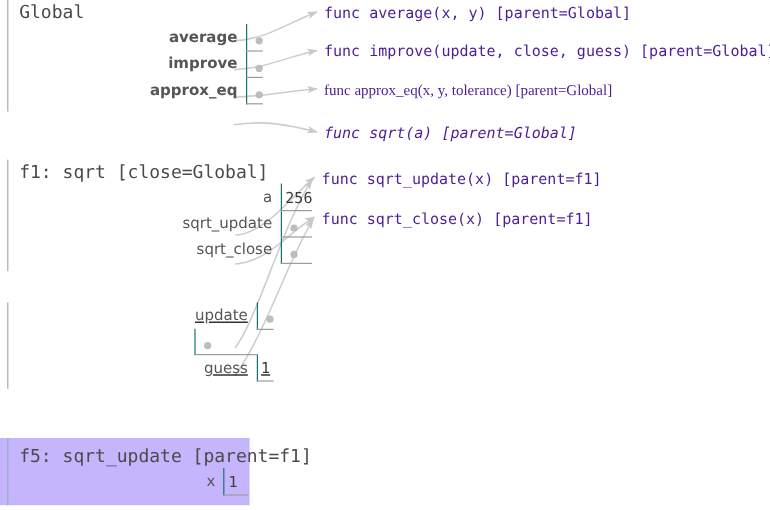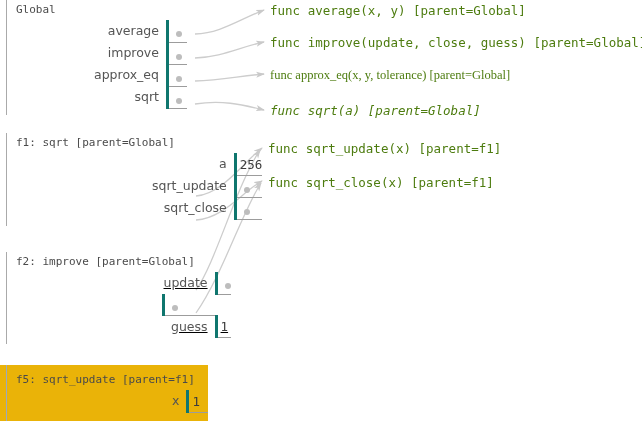--- a/index.html
+++ b/index.html
@@ -31,29 +31,29 @@
     z-index: 2;
     box-sizing: border-box;
   }
   .frame-inner {
     position: relative;
     border-left: 1px solid #aaaaaa;
     padding: 0 0 6px 0;
     box-sizing: border-box;
   }
   .frame.highlight {
-    background: #eab308;
+    background: #c4b5fd;
   }
   .frame.highlight .frame-inner {
     border-left: 1px solid #9aa9bd;
   }
 
   .frame-title {
     font-family: "DejaVu Sans Mono", monospace;
-    font-size: 11px;
+    font-size: 15px;
     color: #4a4a4a;
     padding: 2px 0 2px 9px;
     white-space: nowrap;
     line-height: 16px;
   }
 
   .bindings {
     display: table;
     border-collapse: collapse;
     margin-left: 9px;
@@ -70,21 +70,21 @@
     color: #555555;
     padding: 1px 7px 1px 0;
     white-space: nowrap;
     line-height: 20px;
   }
   .binding-value {
     display: table-cell;
     vertical-align: middle;
     width: 20px;
     height: 21px;
-    border-left: 3px solid #0f766e;
+    border-left: 1px solid #0f766e;
     border-bottom: 1px solid #9c9c9c;
     box-sizing: border-box;
     padding: 0 0 0 3px;
     position: relative;
   }
   .val-text {
     font-family: "DejaVu Sans Mono", monospace;
     font-size: 12.5px;
     color: #3c3c3c;
     line-height: 19px;
@@ -97,21 +97,21 @@
     border-radius: 50%;
     background: #bdbdbd;
     margin: 7px 0 0 4px;
   }
 
   .func-label {
     position: absolute;
     z-index: 2;
     font-family: "DejaVu Sans Mono", monospace;
     font-size: 12.5px;
-    color: #4d7c0f;
+    color: #4c1d95;
     white-space: nowrap;
     line-height: 14px;
   }
 </style>
 </head>
 <body>
 
 <svg id="arrow-layer" viewBox="0 0 642 425">
   <defs>
     <marker id="ah" markerWidth="9" markerHeight="7" refX="8" refY="3.5" orient="auto" markerUnits="userSpaceOnUse">
@@ -126,52 +126,46 @@
     <path d="M196,196 C222,194 242,164 262,148"></path>
     <path d="M196,220 C224,218 242,192 262,181"></path>
     <path d="M196,290 C216,262 236,186 260,150"></path>
     <path d="M196,313 C222,276 242,212 261,183"></path>
   </g>
 </svg>
 
 <div class="frame" id="frame-global" style="left:6px; top:0px; width:202px;">
   <div class="frame-inner">
     <div class="frame-title">Global</div>
-    <div class="bindings" style="margin-left:87px;">
+    <div class="bindings" style="margin-left:118px;font-weight:bold;">
       <div class="binding-row">
         <div class="binding-name">average</div>
         <div class="binding-value">
           <span class="val-dot"></span>
         </div>
       </div>
       <div class="binding-row">
         <div class="binding-name">improve</div>
         <div class="binding-value">
           <span class="val-dot"></span>
         </div>
       </div>
       <div class="binding-row">
         <div class="binding-name">approx_eq</div>
-        <div class="binding-value">
-          <span class="val-dot"></span>
-        </div>
-      </div>
-      <div class="binding-row">
-        <div class="binding-name">sqrt</div>
         <div class="binding-value">
           <span class="val-dot"></span>
         </div>
       </div>
     </div>
   </div>
 </div>
 
 <div class="frame" id="frame-f1" style="left:6px; top:133px; width:202px;">
   <div class="frame-inner">
-    <div class="frame-title">f1: sqrt [parent=Global]</div>
+    <div class="frame-title">f1: sqrt [close=Global]</div>
     <div class="bindings" style="margin-left:145px;">
       <div class="binding-row">
         <div class="binding-name">a</div>
         <div class="binding-value">
           <span class="val-text">256</span>
         </div>
       </div>
       <div class="binding-row">
         <div class="binding-name">sqrt_update</div>
         <div class="binding-value">
@@ -183,21 +177,20 @@
         <div class="binding-value">
           <span class="val-dot"></span>
         </div>
       </div>
     </div>
   </div>
 </div>
 
 <div class="frame" id="frame-f2" style="left:6px; top:252px; width:202px;">
   <div class="frame-inner">
-    <div class="frame-title">f2: improve [parent=Global]</div>
     <div class="bindings" style="margin-left:155px;text-decoration:underline;">
       <div class="binding-row">
         <div class="binding-name">update</div>
         <div class="binding-value">
           <span class="val-dot"></span>
         </div>
       </div>
       <div class="binding-row">
         <div class="binding-value">
           <span class="val-dot"></span>

